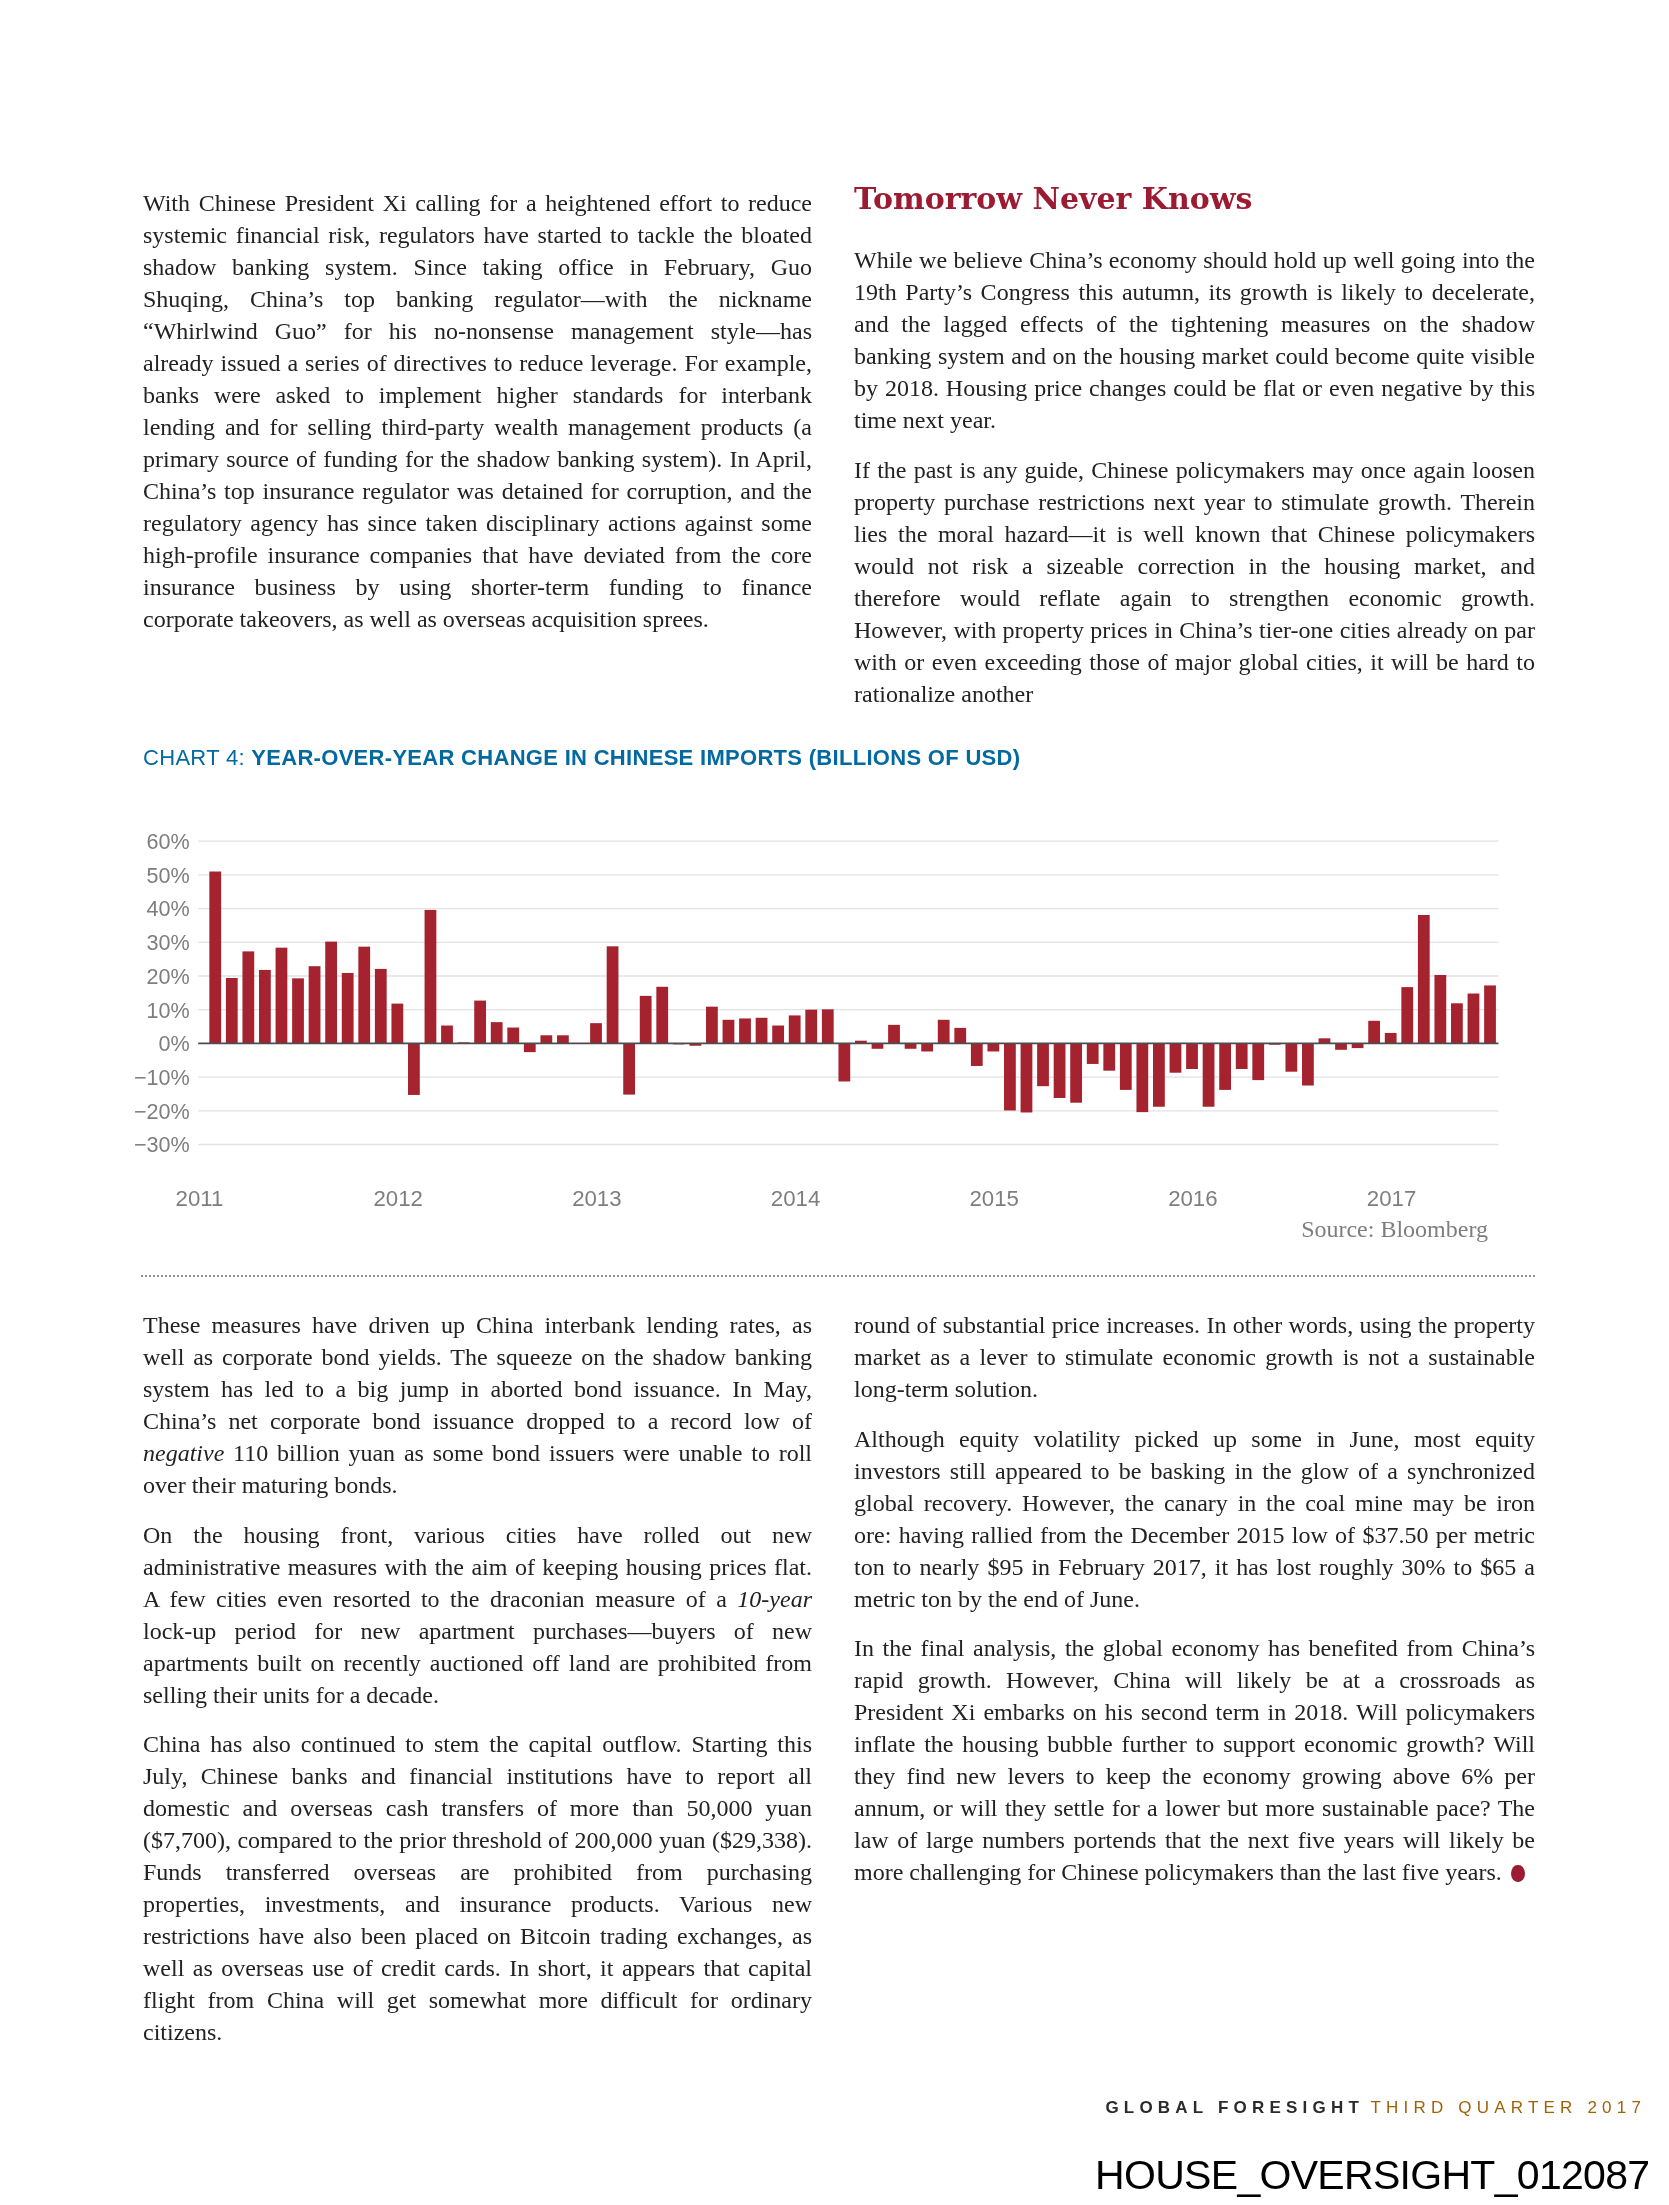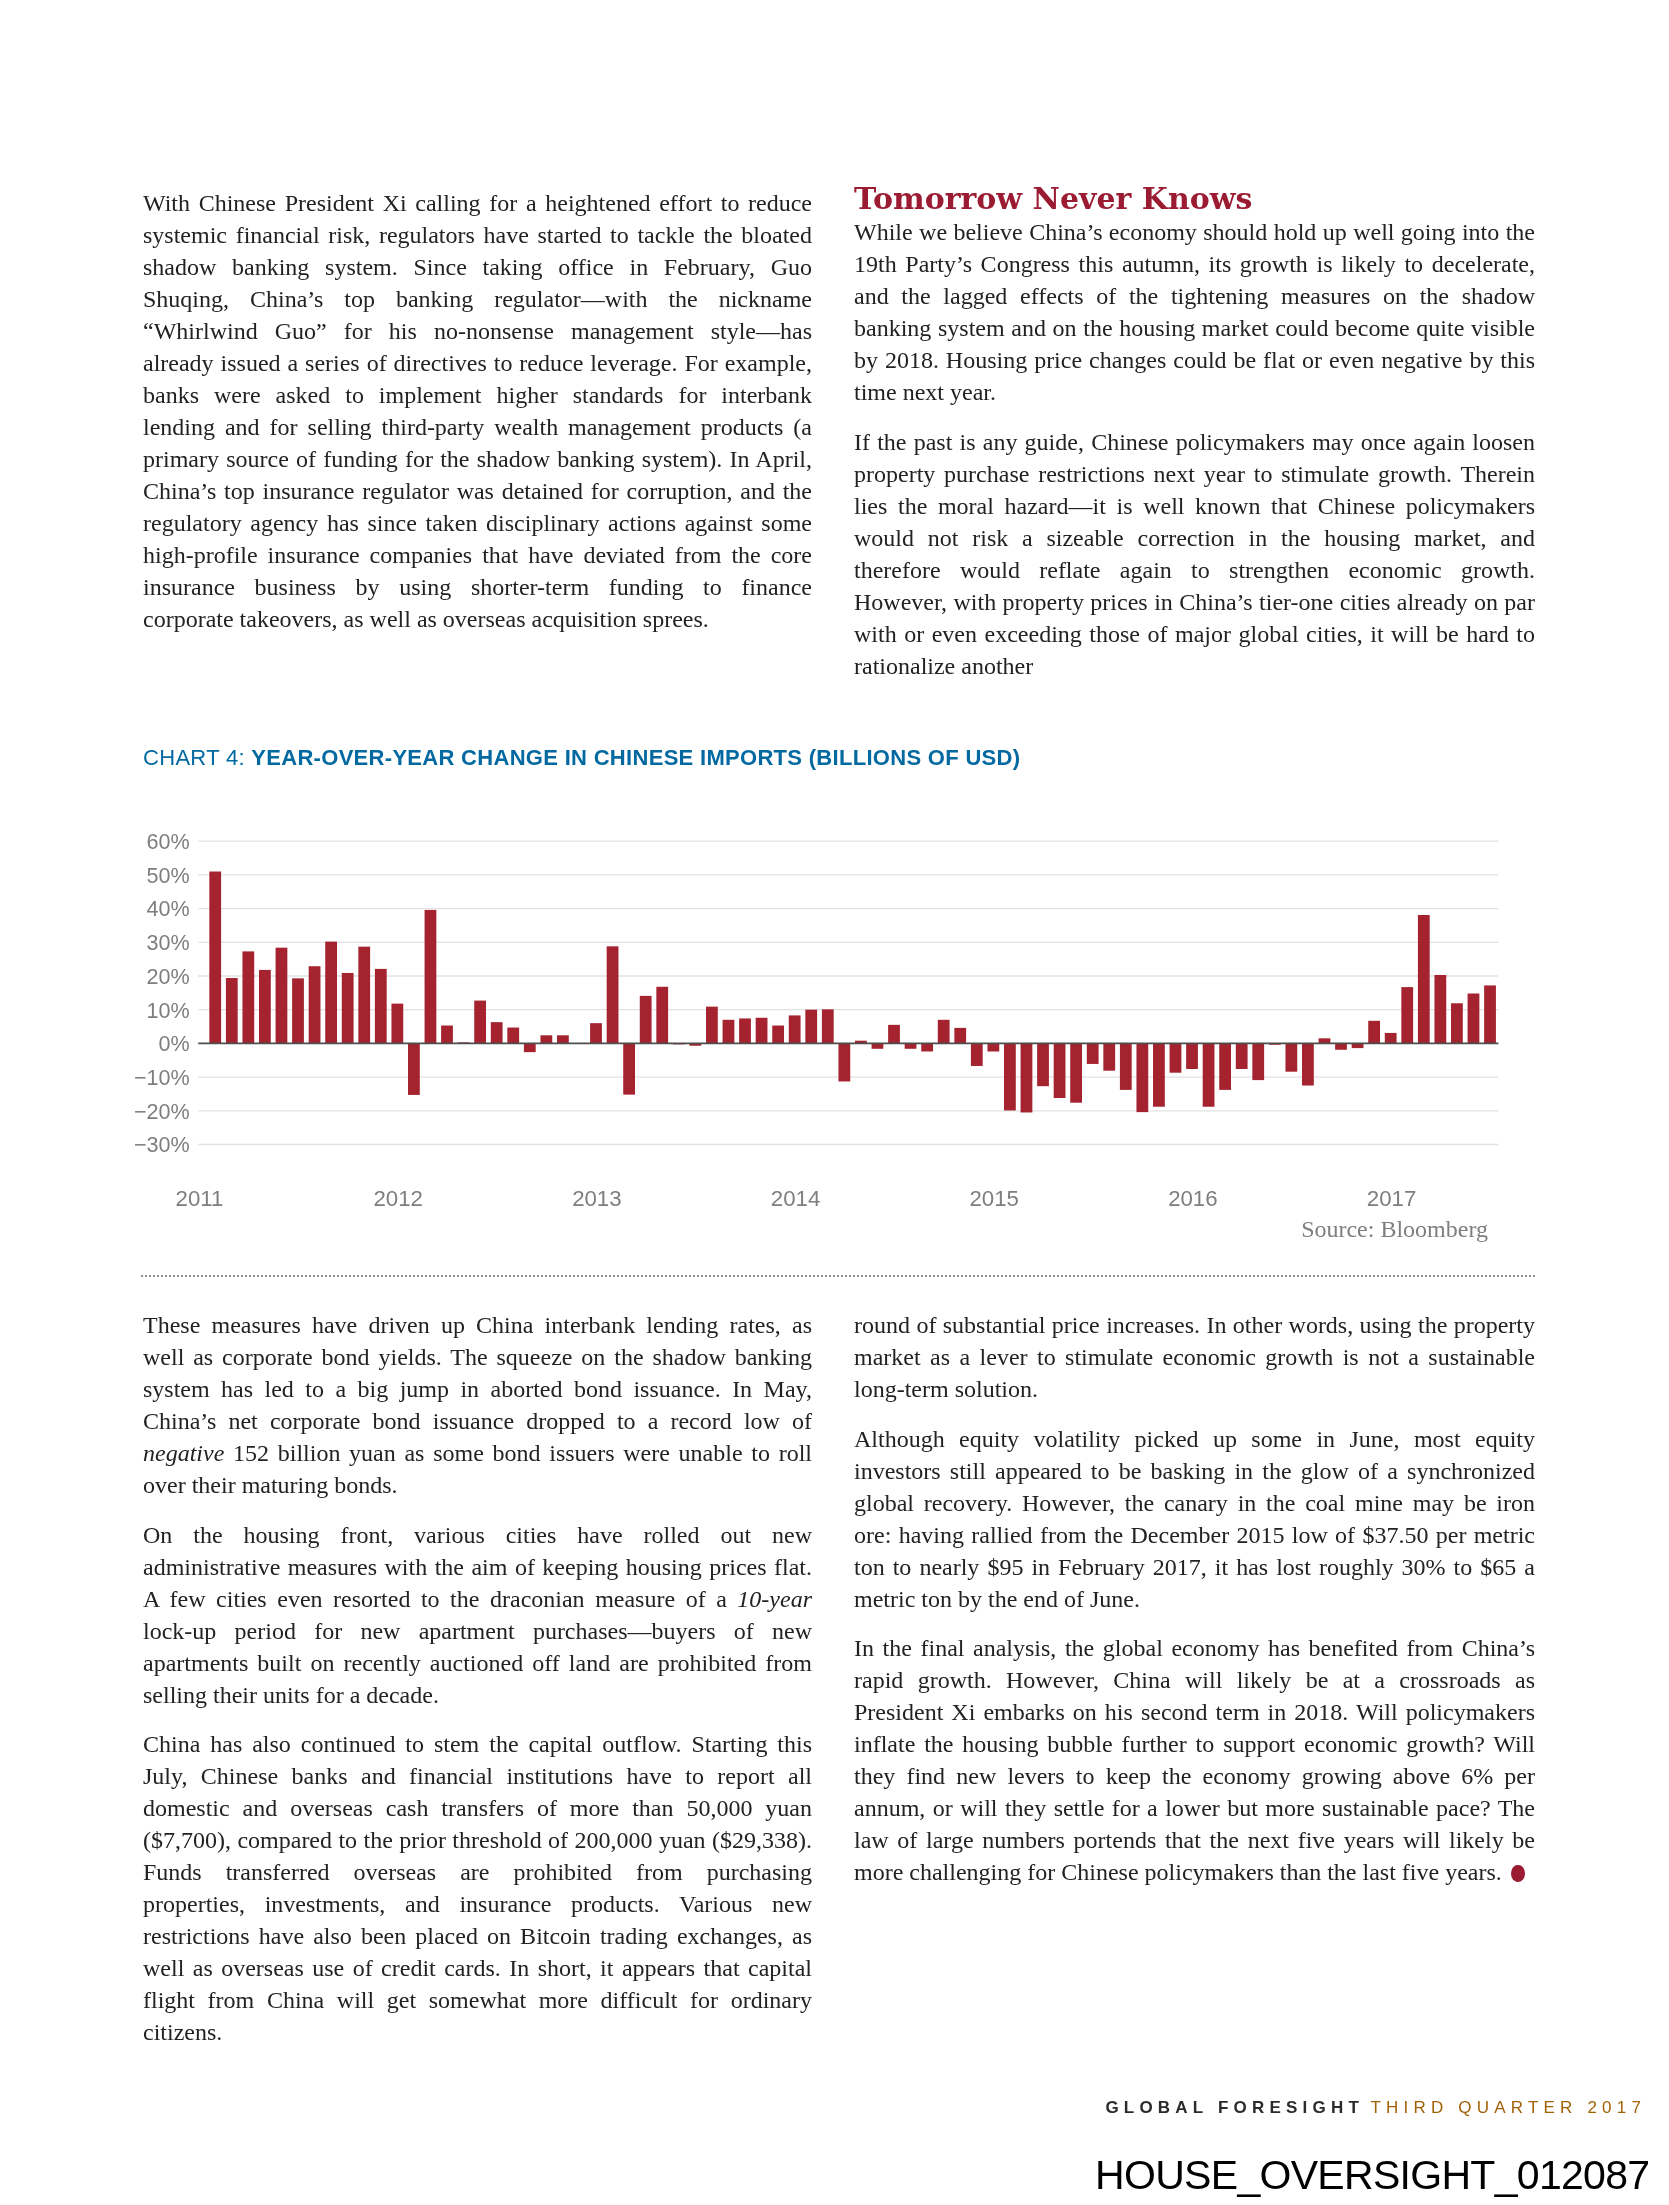--- a/index.html
+++ b/index.html
@@ -9,21 +9,21 @@
     background:#ffffff;
     font-family:"Liberation Serif","DejaVu Serif",serif;
     color:#222222;
     overflow:hidden;
   }
   .col{position:absolute;text-align:justify;}
   .col p{margin:0 0 17.7px 0;font-size:24px;line-height:32px;}
   .col p:last-child{margin-bottom:0;}
   .col em{font-style:italic;}
   #col-top-left{left:143px;top:187px;width:669px;}
-  #col-top-right{left:854px;top:216px;width:681px;}
+  #col-top-right{left:854px;top:244px;width:681px;}
   #col-bot-left{left:143px;top:1309px;width:669px;}
   #col-bot-right{left:854px;top:1309px;width:681px;}
   .section-heading{
     position:absolute;left:854px;top:182px;width:681px;
     font-family:"DejaVu Serif","Liberation Serif",serif;
     font-weight:700;font-size:30px;line-height:34px;
     color:#9B1B32;text-align:left;
   }
   .chart-label{
     position:absolute;left:143px;top:745px;width:1394px;
@@ -192,21 +192,21 @@
         <text x="1638" y="598" text-anchor="middle" fill="#7e7e7e" font-family="Liberation Sans, DejaVu Sans, sans-serif" font-size="34">2016</text>
         <text x="1941.6000000000001" y="598" text-anchor="middle" fill="#7e7e7e" font-family="Liberation Sans, DejaVu Sans, sans-serif" font-size="34">2017</text>
       </svg>
     </div>
 
   <div class="chart-source">Source: Bloomberg</div>
 
   <div class="dotted-rule"></div>
 
   <div class="col" id="col-bot-left">
-      <p><span>These measures have driven up China interbank lending rates, as well as corporate bond yields. The squeeze on the shadow banking system has led to a big jump in aborted bond issuance. In May, China’s net corporate bond issuance dropped to a record low of </span><em>negative</em><span> 152 billion yuan as some bond issuers were unable to roll over their maturing bonds.</span></p>
+      <p><span>These measures have driven up China interbank lending rates, as well as corporate bond yields. The squeeze on the shadow banking system has led to a big jump in aborted bond issuance. In May, China’s net corporate bond issuance dropped to a record low of </span><em>negative</em><span> 110 billion yuan as some bond issuers were unable to roll over their maturing bonds.</span></p>
       <p><span>On the housing front, various cities have rolled out new administrative measures with the aim of keeping housing prices flat. A few cities even resorted to the draconian measure of a </span><em>10-year</em><span> lock-up period for new apartment purchases—buyers of new apartments built on recently auctioned off land are prohibited from selling their units for a decade.</span></p>
       <p><span>China has also continued to stem the capital outflow. Starting this July, Chinese banks and financial institutions have to report all domestic and overseas cash transfers of more than 50,000 yuan ($7,700), compared to the prior threshold of 200,000 yuan ($29,338). Funds transferred overseas are prohibited from purchasing properties, investments, and insurance products. Various new restrictions have also been placed on Bitcoin trading exchanges, as well as overseas use of credit cards. In short, it appears that capital flight from China will get somewhat more difficult for ordinary citizens.</span></p>
     </div>
 
   <div class="col" id="col-bot-right">
       <p><span>round of substantial price increases. In other words, using the property market as a lever to stimulate economic growth is not a sustainable long-term solution.</span></p>
       <p><span>Although equity volatility picked up some in June, most equity investors still appeared to be basking in the glow of a synchronized global recovery. However, the canary in the coal mine may be iron ore: having rallied from the December 2015 low of $37.50 per metric ton to nearly $95 in February 2017, it has lost roughly 30% to $65 a metric ton by the end of June.</span></p>
       <p><span>In the final analysis, the global economy has benefited from China’s rapid growth. However, China will likely be at a crossroads as President Xi embarks on his second term in 2018. Will policymakers inflate the housing bubble further to support economic growth? Will they find new levers to keep the economy growing above 6% per annum, or will they settle for a lower but more sustainable pace? The law of large numbers portends that the next five years will likely be more challenging for Chinese policymakers than the last five years.</span><span class="end-dot"></span></p>
     </div>
 

